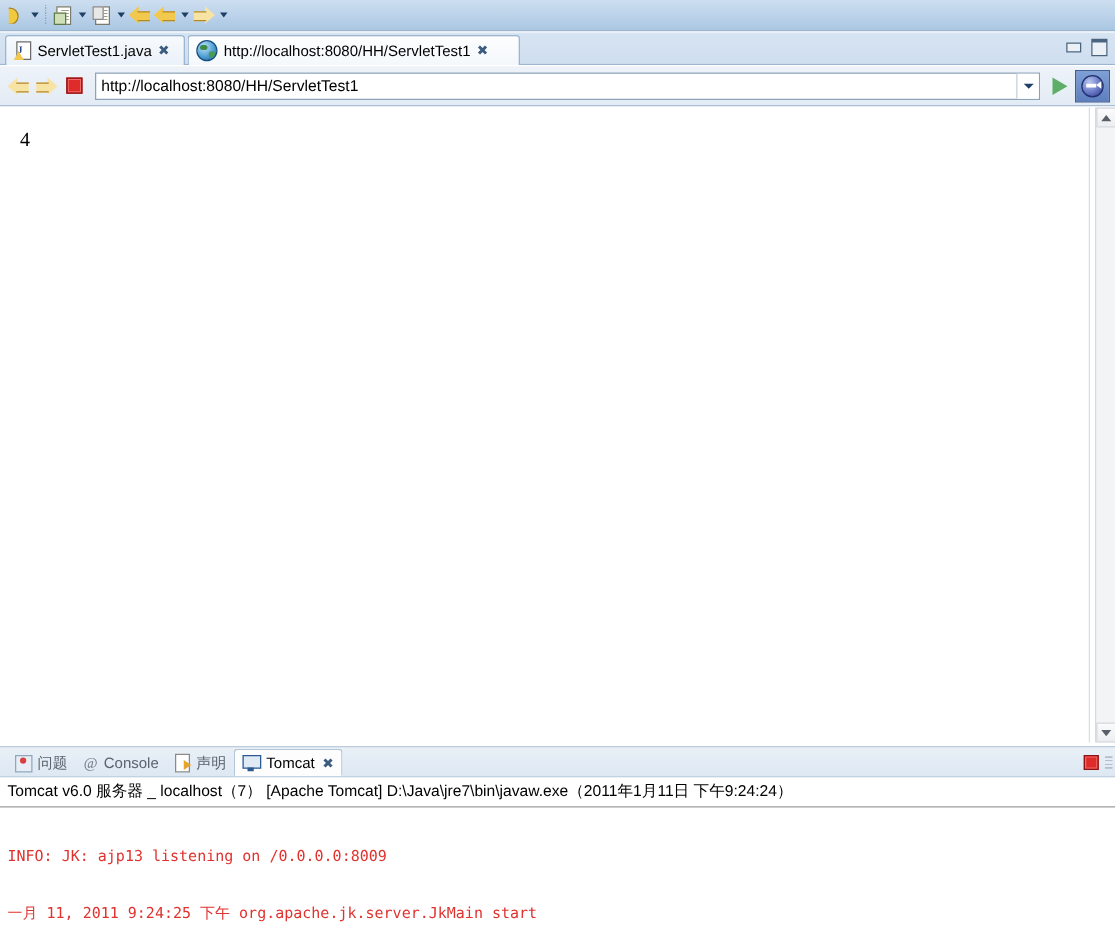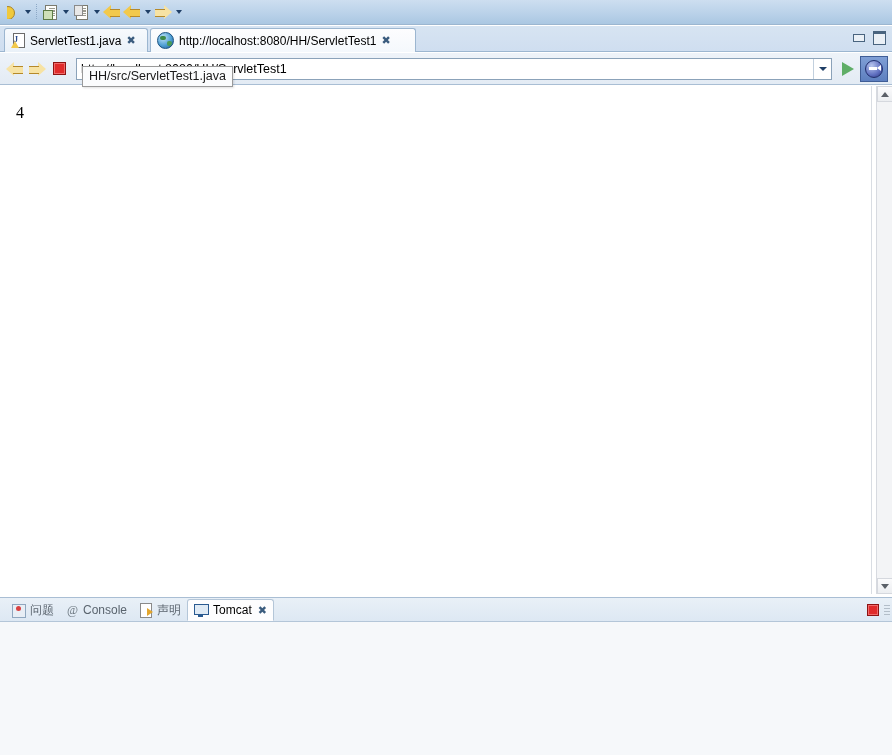--- a/index.html
+++ b/index.html
@@ -560,21 +560,20 @@
       <div class="url-dropdown"></div>
     </div>
     <div class="go-btn">
       <div class="go-tri"></div>
     </div>
     <div class="ext-btn">
       <div class="ext-circle"></div>
     </div>
   </div>
 
-  <div class="tooltip">HH/src/ServletTest1.java</div>
 
   <div class="page-area">
     <div class="page-canvas">
       <div class="page-text">4</div>
     </div>
     <div class="vscroll">
       <div class="sbtn">
         <div class="tri-up"></div>
       </div>
       <div class="sbtn bottom">
@@ -612,15 +611,27 @@
         <span class="lbl">Tomcat</span>
         <span class="cls">✖</span>
       </div>
 
       <div class="console-stop">
         <div class="sq"></div>
       </div>
       <div class="console-dots"></div>
     </div>
 
+    <div class="console-body">
+      <div class="console-header">Tomcat v6.0 服务器 _ localhost（7） [Apache Tomcat] D:\Java\jre7\bin\javaw.exe（2011年1月11日 下午9:24:24）</div>
+      <div class="console-log">
+        <div>INFO: JK: ajp13 listening on /0.0.0.0:8009</div>
+        <div>一月 11, 2011 9:24:25 下午 org.apache.jk.server.JkMain start</div>
+        
+        
+        
+        
+        
+      </div>
+    </div>
   </div>
 
 </div>
 
 </body></html>

